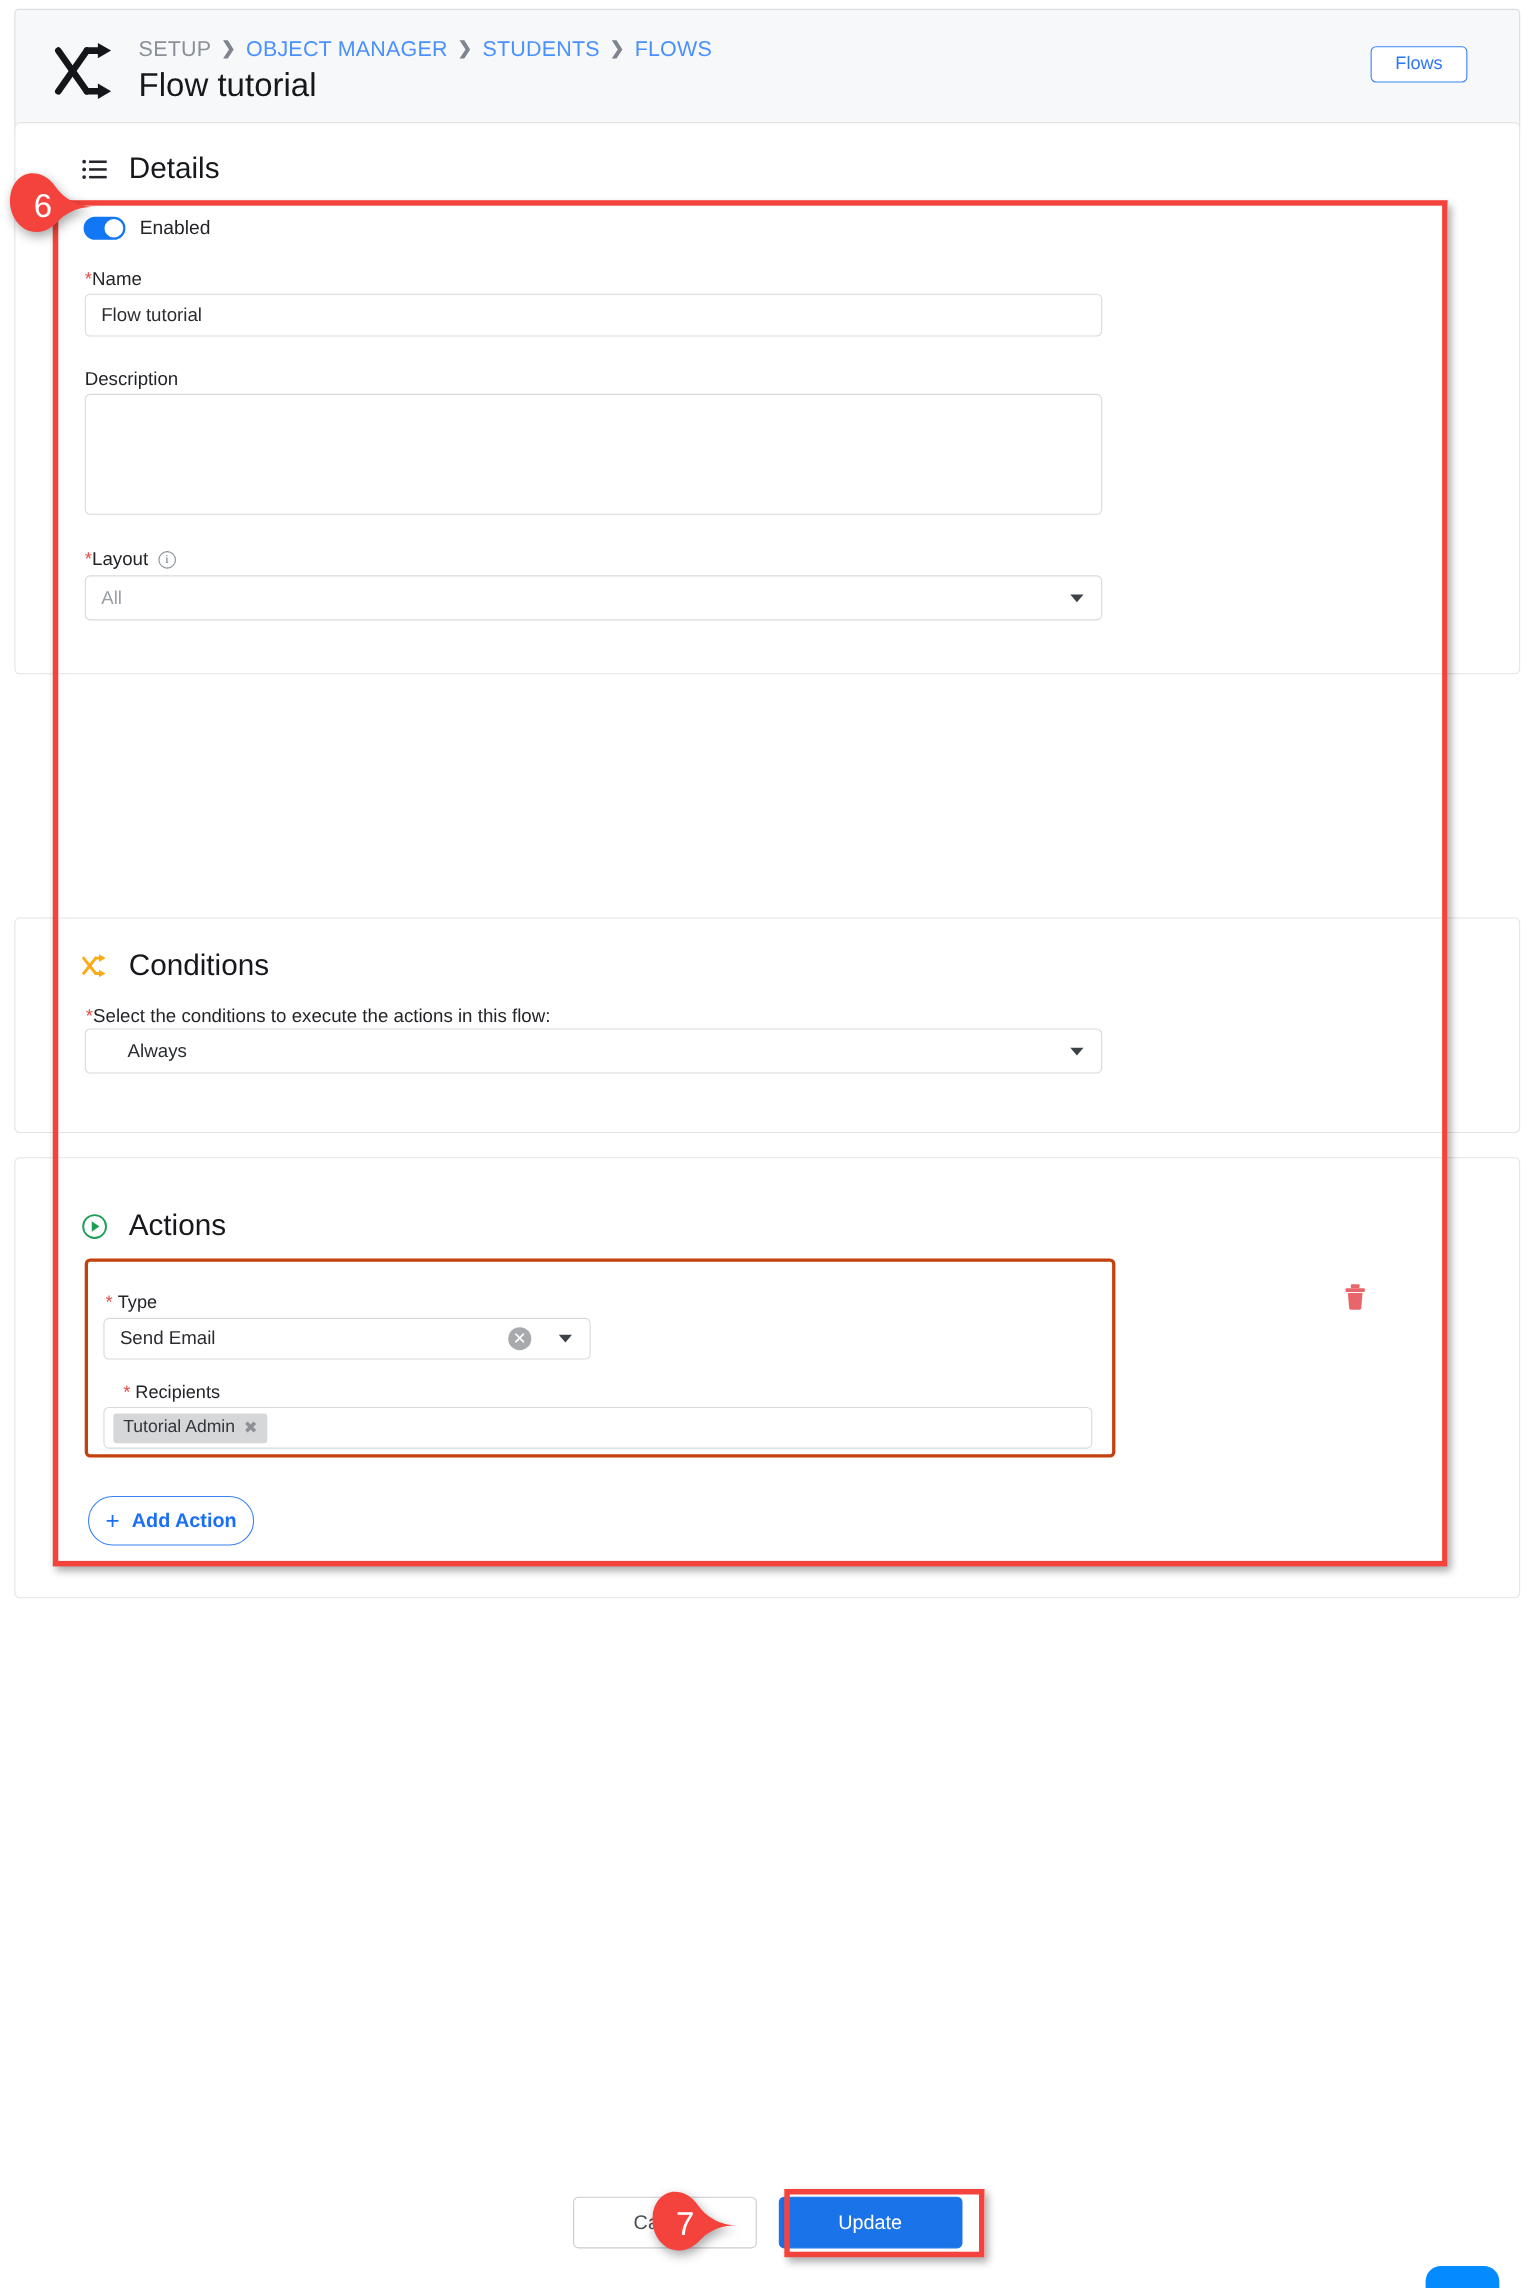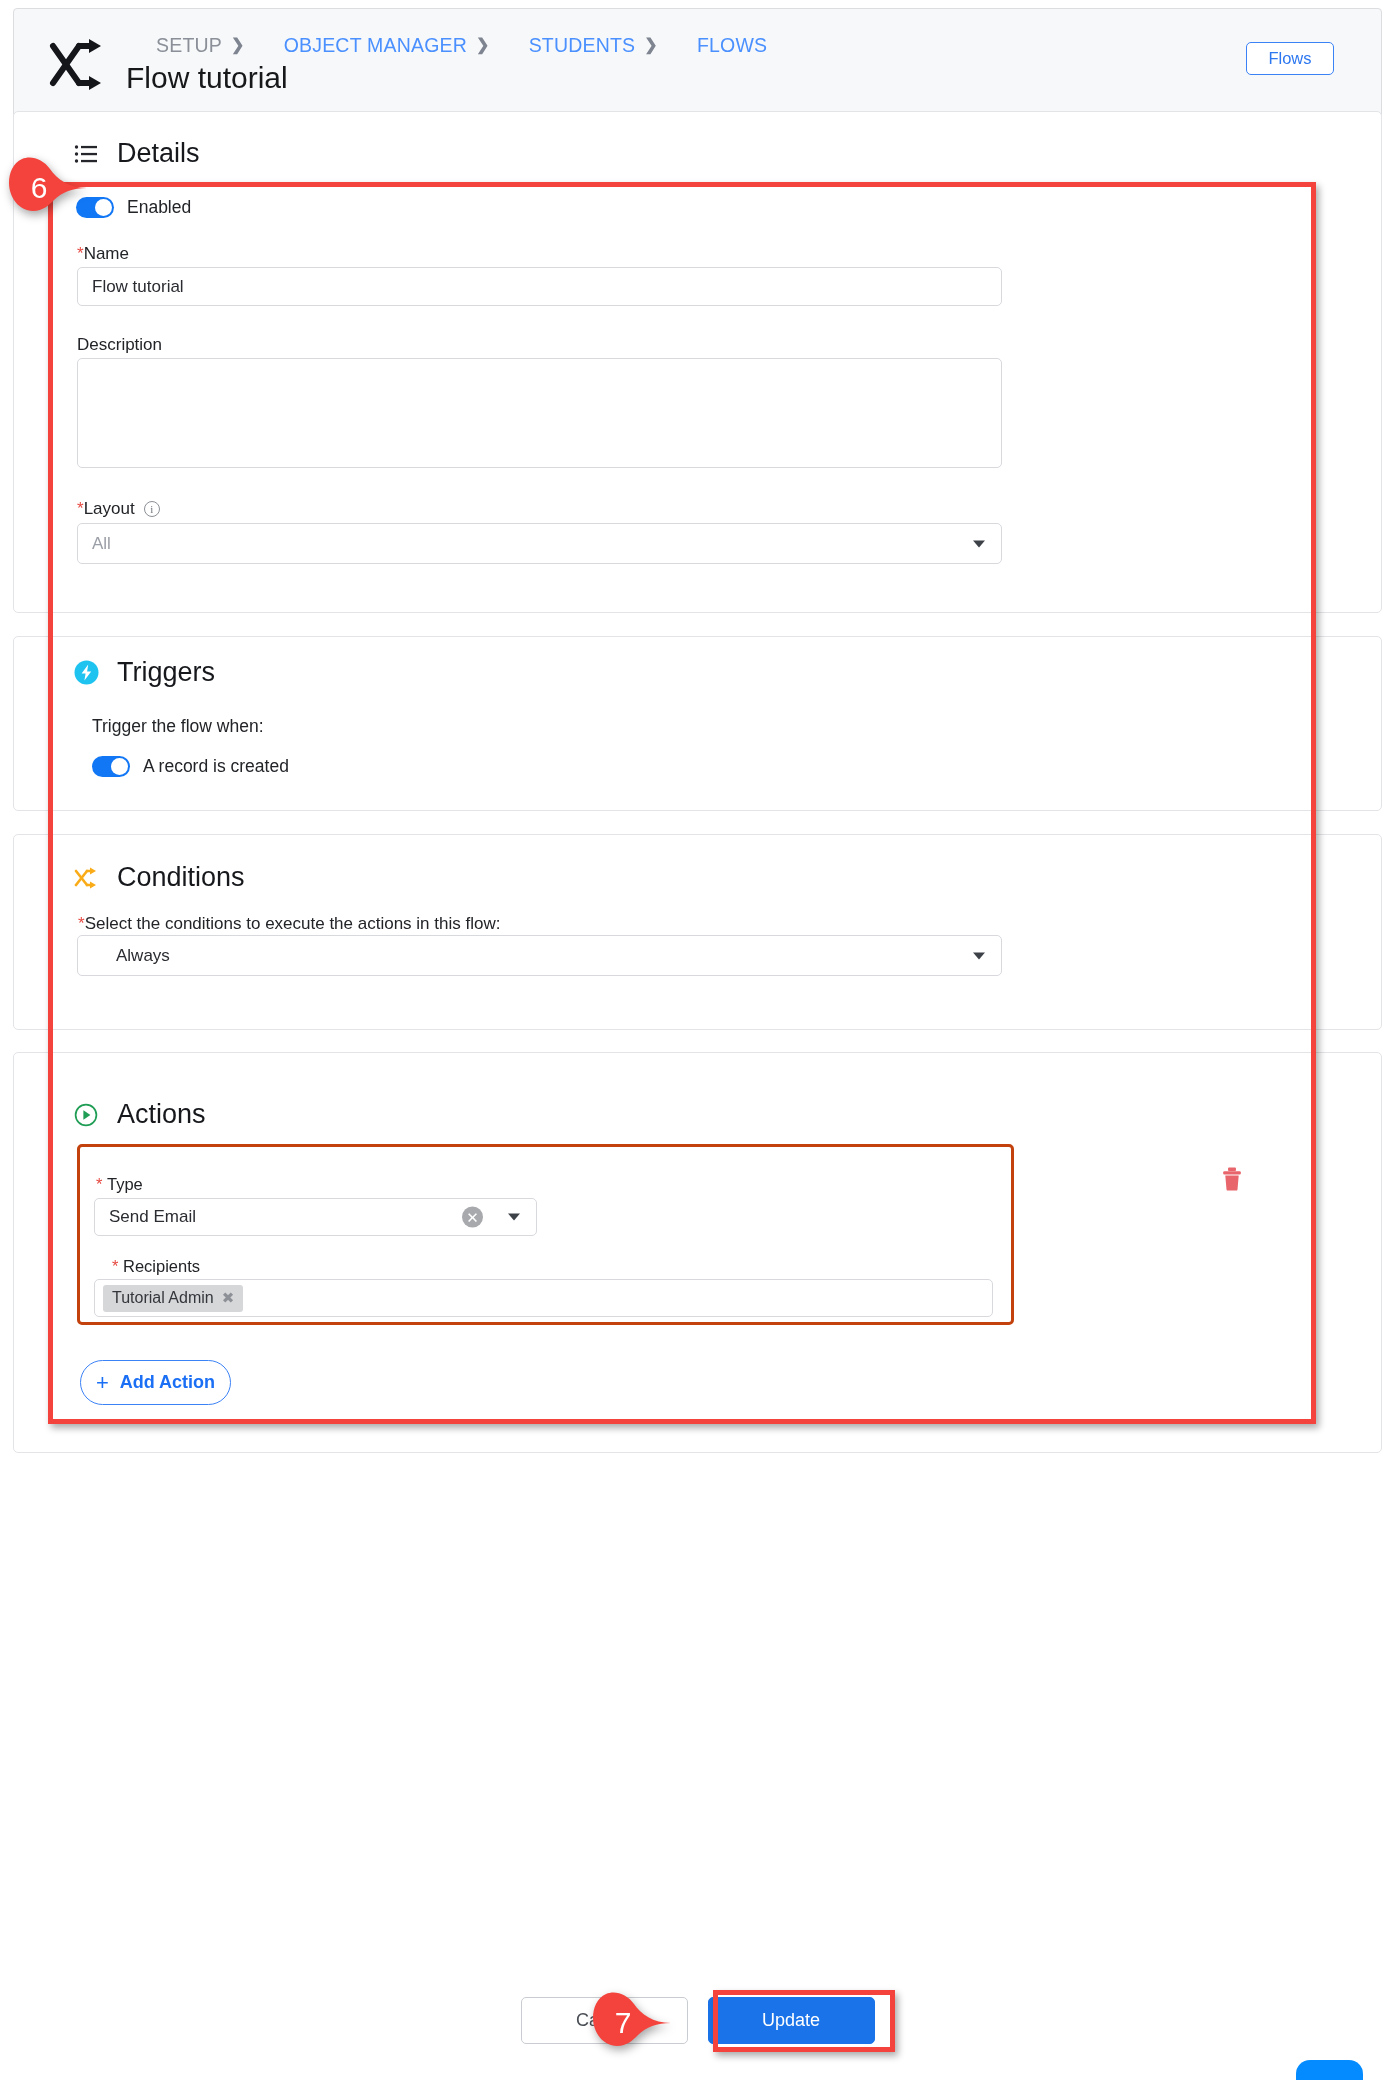--- a/index.html
+++ b/index.html
@@ -39,21 +39,21 @@
     flex: 0 0 60px;
     display: flex; align-items: center; justify-content: center;
   }
   .header-texts { display: flex; flex-direction: column; gap: 4px; }
   .breadcrumb {
     display: flex; align-items: center;
     font-size: 19.5px;
     letter-spacing: .2px;
     gap: 9px;
   }
-  .bc-item { color: #4a90ff; margin-left: 30px; }
+  .bc-item { color: #4a90ff; }
   .bc-item.muted { color: #8a8f98; }
   .bc-sep {
     color: #7e8490;
     font-size: 16px;
     font-weight: bold;
     transform: translateY(-1px);
   }
   .page-title {
     font-size: 30px;
     color: #17181a;
@@ -375,38 +375,20 @@
     <div class="layout-label-row">
       <span class="fld-label"><span class="req">*</span><span>Layout</span></span>
       <span class="info-ico">i</span>
     </div>
     <div class="input-box select-box layout-select placeholder">
       <span>All</span>
       <span class="caret"></span>
     </div>
   </div>
 
-  <div class="card card-triggers">
-    <div class="sec-head trig-head">
-      <span class="sec-icon">
-        <svg width="25" height="25" viewBox="0 0 25 25">
-          <circle cx="12.5" cy="12.5" r="12" fill="#1fc3f0"></circle>
-          <path d="M14.2 4.5 L7.6 13.4 L11.6 13.4 L10.4 20.5 L17.2 11.4 L13.1 11.4 Z" fill="#ffffff"></path>
-        </svg>
-      </span>
-      <span class="sec-title">Triggers</span>
-    </div>
-    <div class="trig-when">Trigger the flow when:</div>
-    <div class="switch-row trig-toggle">
-      <span class="switch">
-          <span class="knob"></span>
-        </span>
-      <span class="switch-lbl">A record is created</span>
-    </div>
-  </div>
 
   <div class="card card-conds">
     <div class="sec-head cond-head">
       <span class="sec-icon">
         <svg width="24" height="22" viewBox="0 0 24 22">
           <path d="M2 4 L13 18" stroke="#f9ab18" stroke-width="2.6" fill="none" stroke-linecap="round"></path>
           <path d="M2 18 L13 4" stroke="#f9ab18" stroke-width="2.6" fill="none" stroke-linecap="round"></path>
           <path d="M13 4 L18 4" stroke="#f9ab18" stroke-width="2.6" fill="none" stroke-linecap="round"></path>
           <path d="M13 18 L18 18" stroke="#f9ab18" stroke-width="2.6" fill="none" stroke-linecap="round"></path>
           <path d="M16 0.5 L22 4 L16 7.5 Z" fill="#f9ab18"></path>

